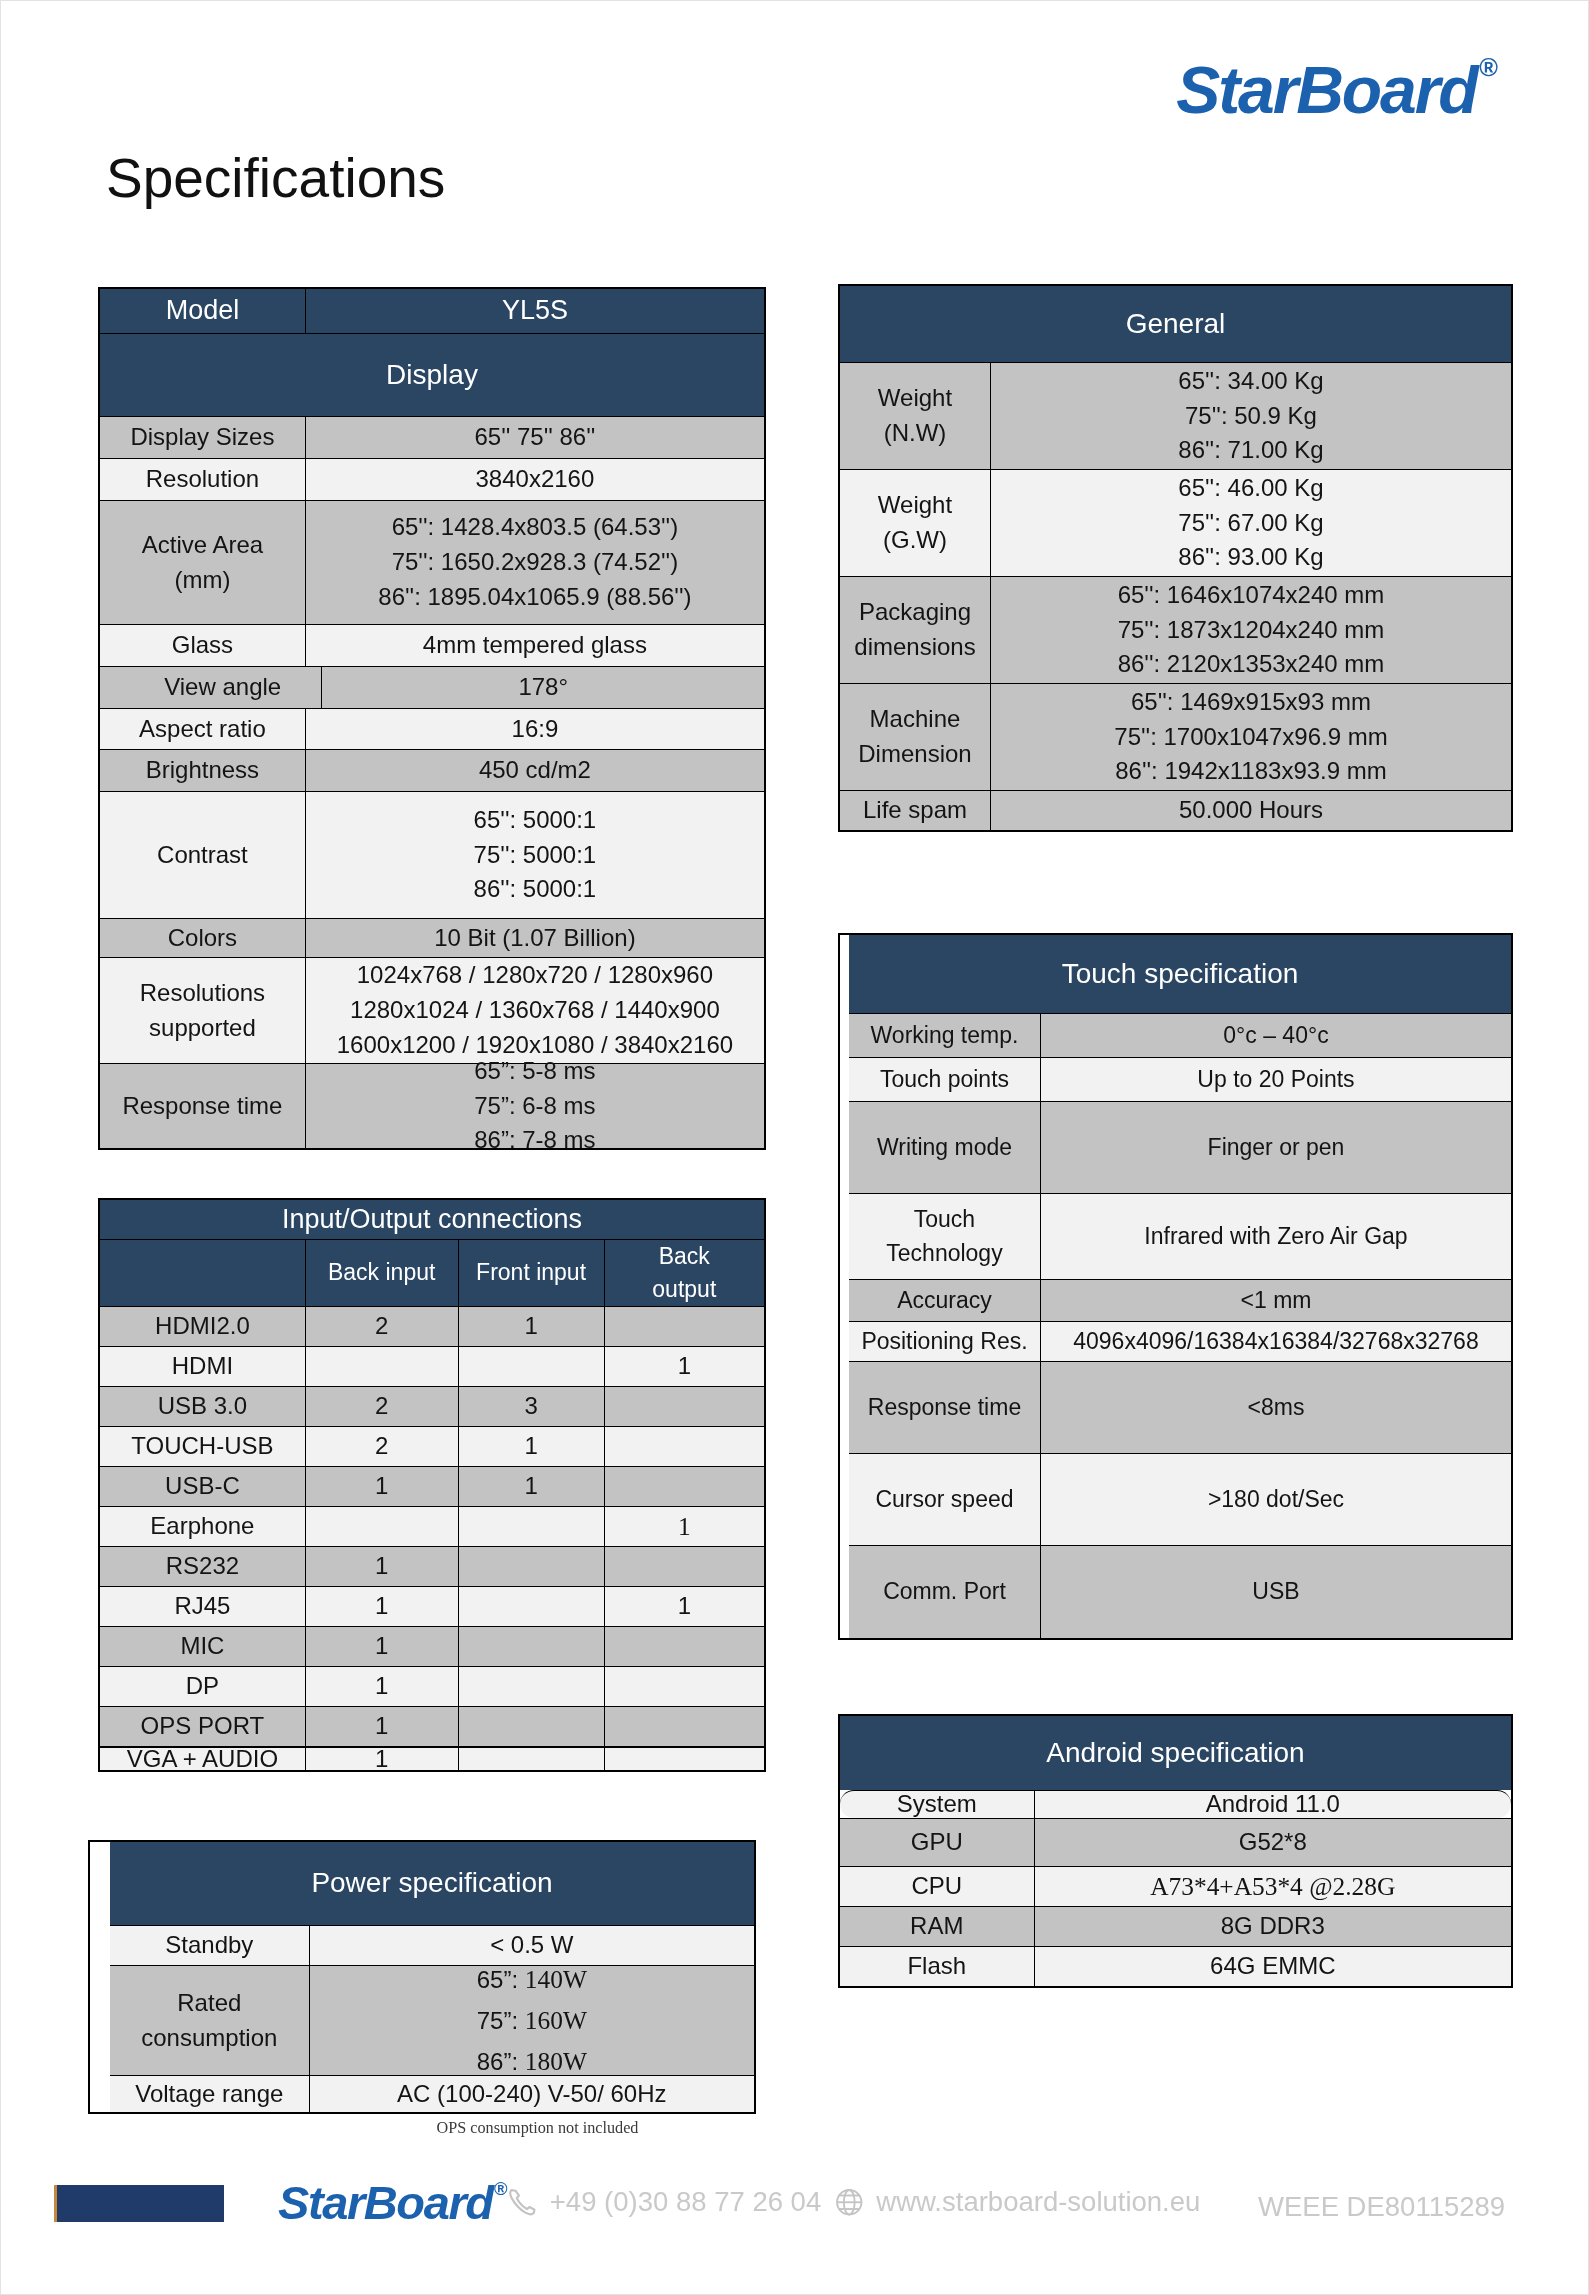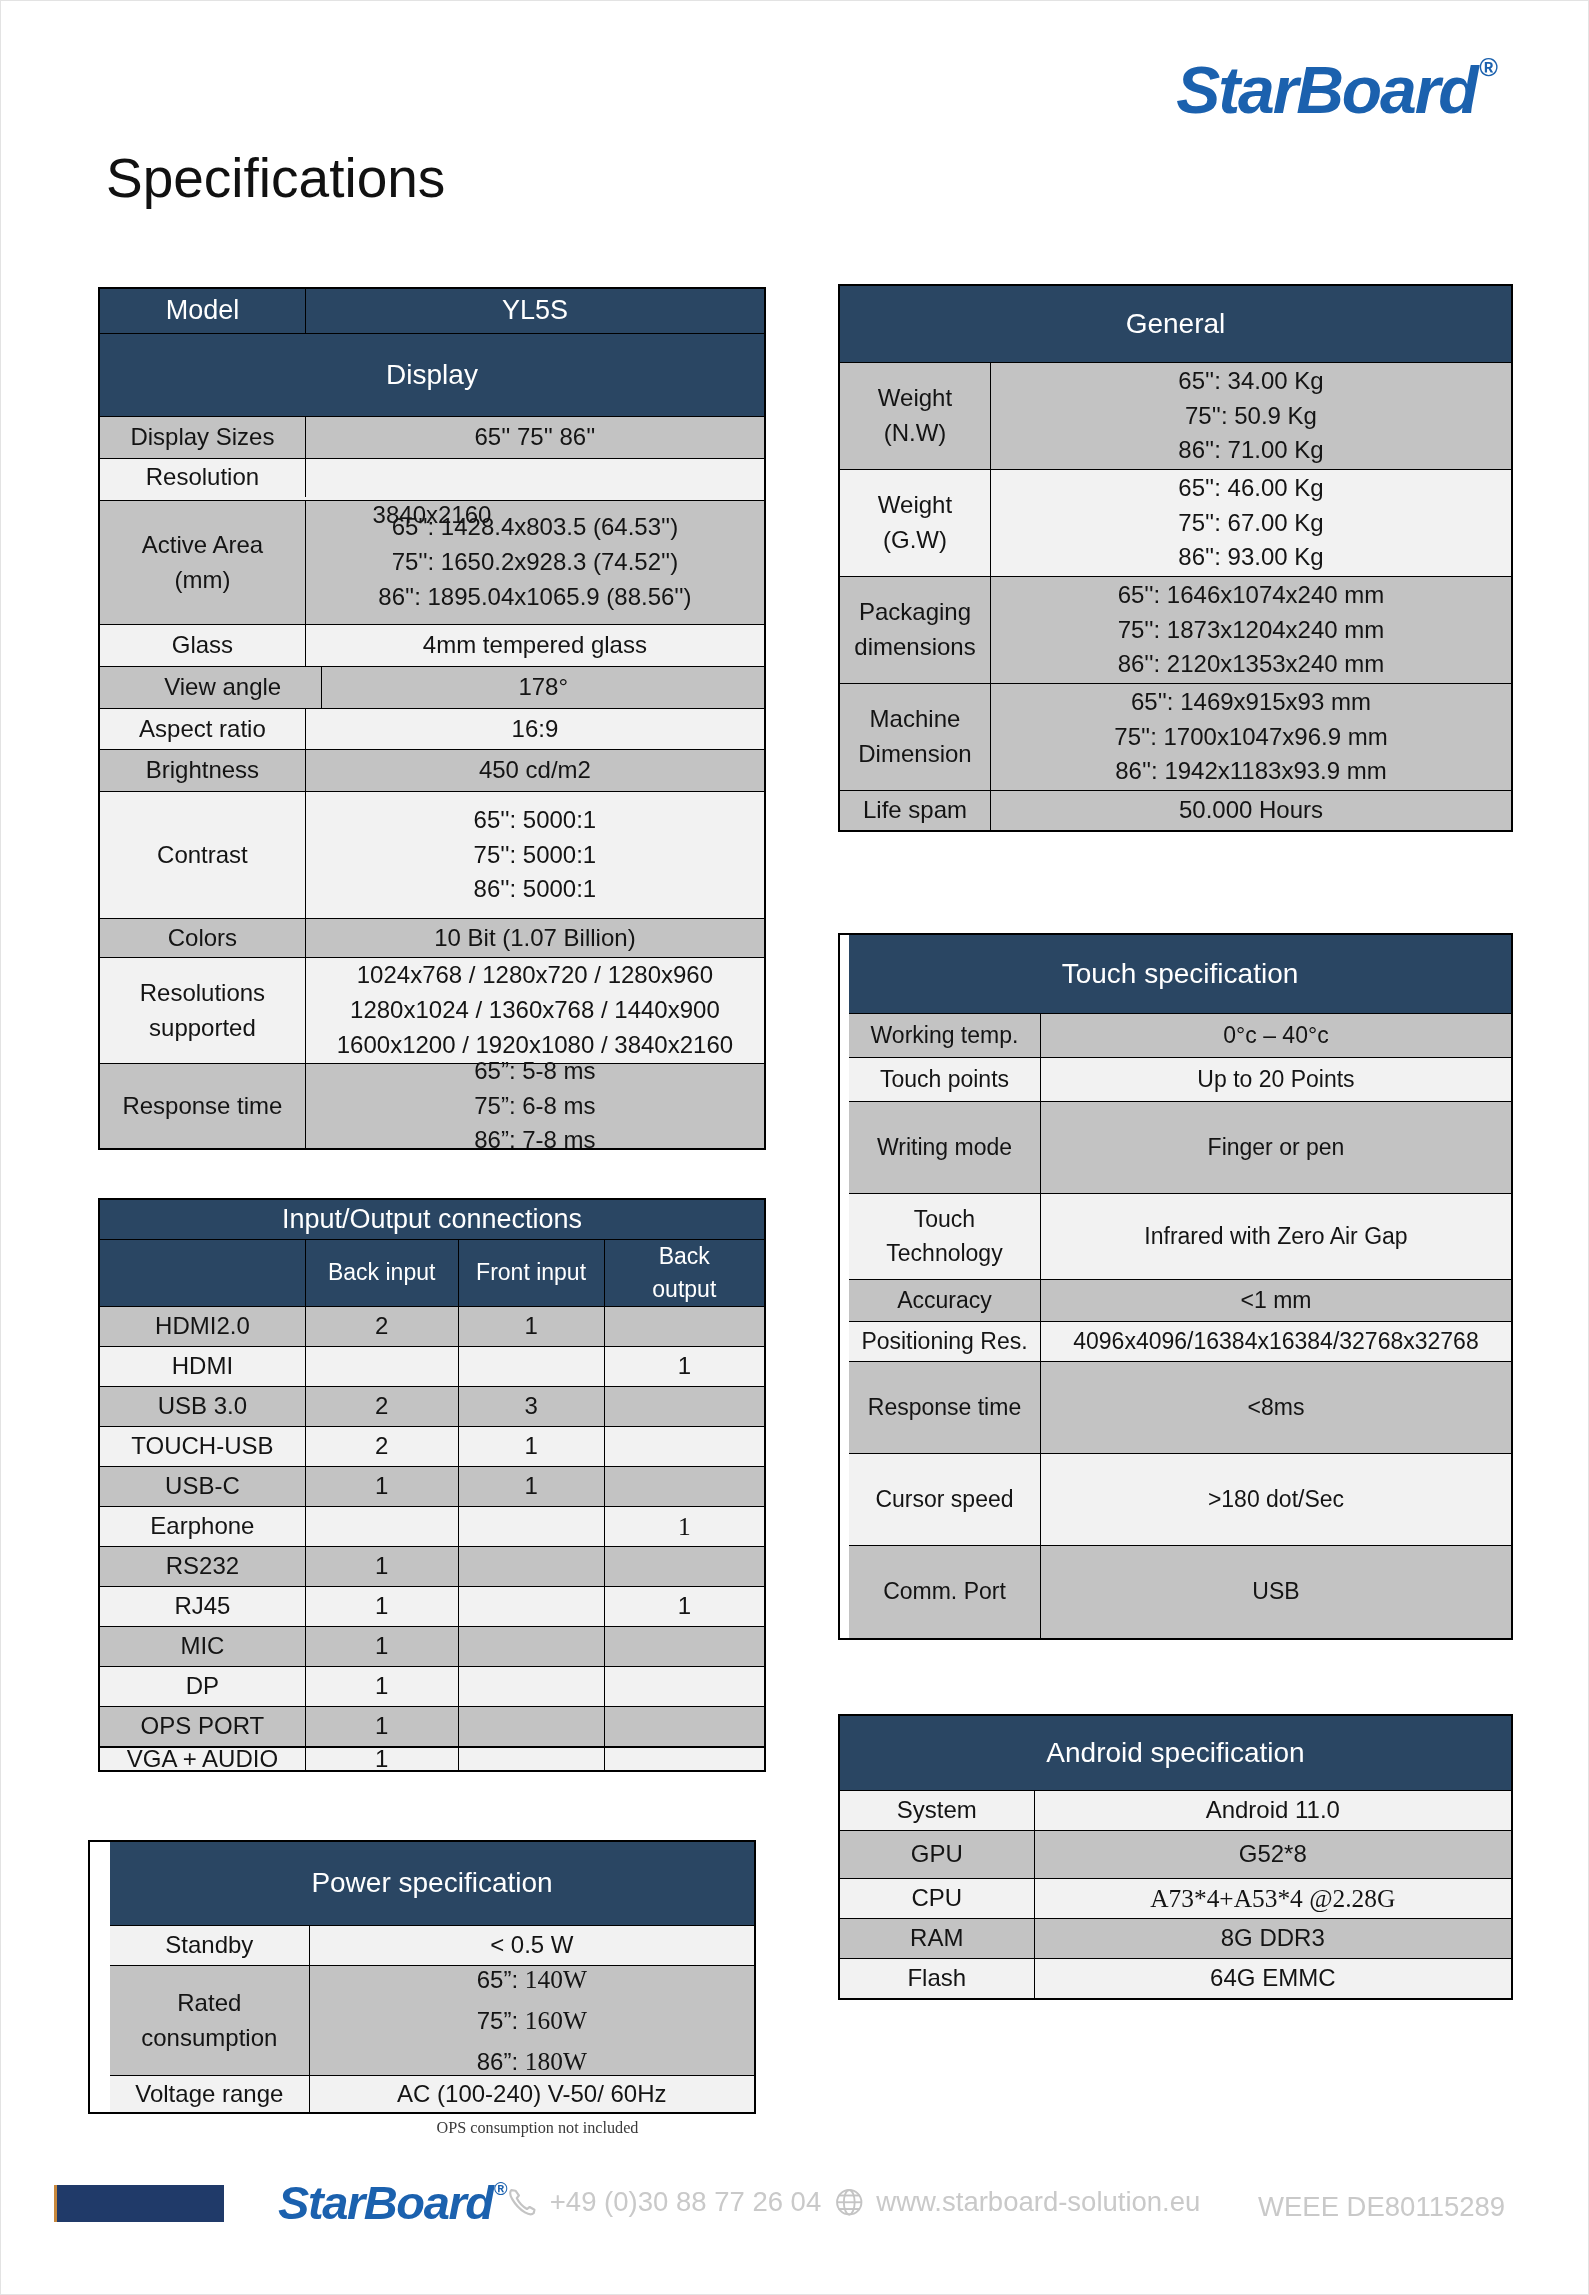--- a/index.html
+++ b/index.html
@@ -88,21 +88,21 @@
       <div class="lbl w31 hdr38">Model</div>
       <div class="val hdr38">YL5S</div>
     </div>
     <div class="row navy" style="height:83px;">
       <div class="val hdr">Display</div>
     </div>
     <div class="row gray" style="height:42px;">
       <div class="lbl w31">Display Sizes</div>
       <div class="val">65'' 75'' 86''</div>
     </div>
-    <div class="row light" style="height:42px;flex-direction:column;">
+    <div class="row light" style="height:42px;">
       <div class="lbl w31">Resolution</div>
       <div class="val">3840x2160</div>
     </div>
     <div class="row gray" style="height:124px;">
       <div class="lbl w31">Active Area
 (mm)</div>
       <div class="val">65'': 1428.4x803.5 (64.53'')
 75'': 1650.2x928.3 (74.52'')
 86'': 1895.04x1065.9 (88.56'')</div>
     </div>
@@ -335,21 +335,21 @@
     <div class="row gray" style="height:93px;">
       <div class="lbl w29">Comm. Port</div>
       <div class="val">USB</div>
     </div>
   </div>
 
   <div class="tbl" style="left:837px;top:1713px;width:675px;">
     <div class="row navy" style="height:74px;">
       <div class="val hdr">Android specification</div>
     </div>
-    <div class="row light" style="height:40px;">
+    <div class="row light" style="height:28px;border-radius:14px;">
       <div class="lbl w29">System</div>
       <div class="val">Android 11.0</div>
     </div>
     <div class="row gray" style="height:48px;">
       <div class="lbl w29">GPU</div>
       <div class="val">G52*8</div>
     </div>
     <div class="row light" style="height:40px;">
       <div class="lbl w29">CPU</div>
       <div class="val serif">A73*4+A53*4 @2.28G</div>

